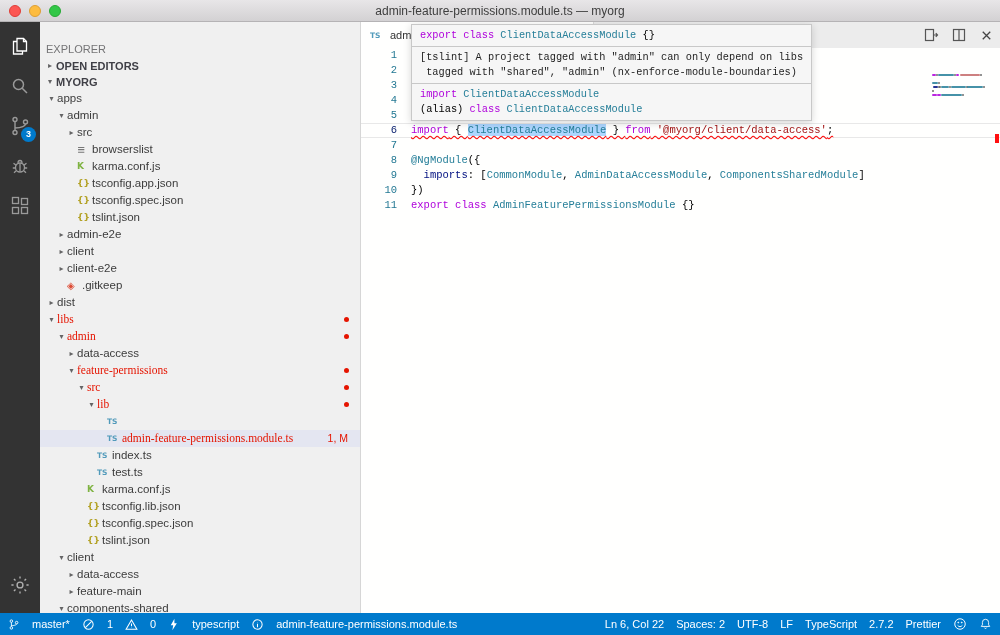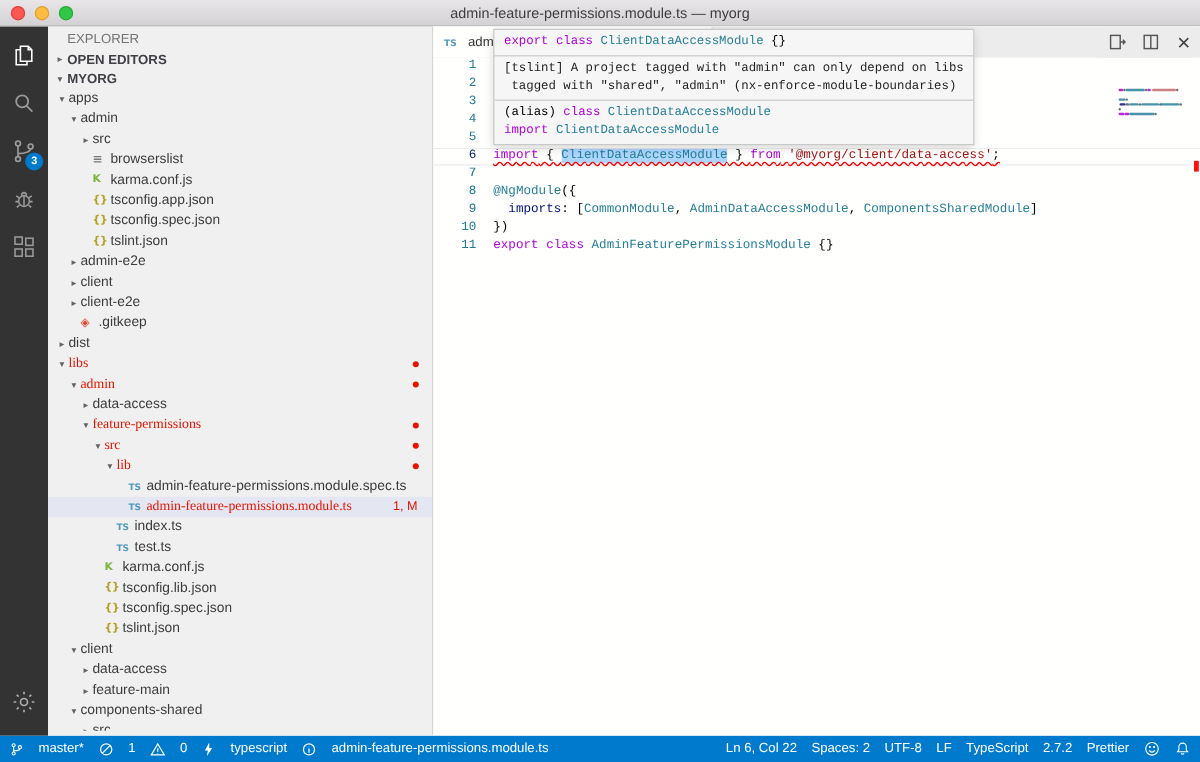--- a/index.html
+++ b/index.html
@@ -20,21 +20,21 @@
 
   
   .activitybar { width:40px; background:#333333; display:flex; flex-direction:column; align-items:center; padding-top:4px; flex:none; }
   .ab-item { width:40px; height:40px; display:flex; align-items:center; justify-content:center; position:relative; cursor:pointer; }
   .ab-badge { position:absolute; right:4px; bottom:4px; min-width:15px; height:15px; border-radius:50%; background:var(--accent);
     color:#fff; font-size:9px; line-height:15px; text-align:center; font-weight:bold; }
   .ab-settings { margin-top:auto; margin-bottom:8px; }
 
   
   .sidebar { width:320px; background:#f0f0f0; flex:none; overflow:hidden; font-size:11.5px; color:#3c3c3c; }
-  .sidebar-title { height:20px; line-height:22px; padding-left:16px; font-size:11px; color:#747476; }
+  .sidebar-title { height:20px; line-height:22px; padding-left:6px; font-size:11px; color:#747476;margin-top:16px; }
   .section-header { height:16px; line-height:16px; display:flex; align-items:center; font-size:11px; font-weight:bold; color:#3f3f46; padding-left:4px; }
   .section-header .arrow { width:12px; text-align:center; }
   .tree { height:535px; overflow:hidden; }
   .tree-row { height:17px; line-height:17px; display:flex; align-items:center; white-space:nowrap; position:relative; cursor:pointer; }
   .tree-row.selected { background:#e4e6f1; }
   .arrow { font-family:"DejaVu Sans", sans-serif; color:#646465; font-size:8px; width:11px; flex:none; text-align:center; }
   .ficon { font-family:"DejaVu Sans", sans-serif; width:15px; flex:none; font-size:9px; font-weight:bold; }
   .ficon-ts { color:#519aba; font-size:7.5px; }
   .ficon-json { color:#b3a125; }
   .ficon-karma { color:#7fb342; }
@@ -241,21 +241,20 @@
             <span class="fdot"></span>
           </div>
           <div class="tree-row error" style="padding-left: 46px;">
             <span class="arrow">▾</span>
             <span class="flabel">lib</span>
             <span class="fdot"></span>
           </div>
           <div class="tree-row" style="padding-left: 56px;">
             <span class="arrow"></span>
             <span class="ficon ficon-ts">TS</span>
-            <span class="flabel">admin-feature-permissions.module.spec.ts</span>
           </div>
           <div class="tree-row selected error" style="padding-left: 56px;">
             <span class="arrow"></span>
             <span class="ficon ficon-ts">TS</span>
             <span class="flabel">admin-feature-permissions.module.ts</span>
             <span class="fbadge">1, M</span>
           </div>
           <div class="tree-row" style="padding-left: 46px;">
             <span class="arrow"></span>
             <span class="ficon ficon-ts">TS</span>
@@ -411,22 +410,22 @@
 
       <div class="hover-widget">
         <div class="hover-line"><span class="tk-kw">export </span><span class="tk-kw">class </span><span class="tk-type">ClientDataAccessModule</span><span class="tk-p"> {}</span></div>
         <div class="hover-divider"></div>
         <div class="hover-msg">
             <div class="hover-line">[tslint] A project tagged with "admin" can only depend on libs</div>
             <div class="hover-line"> tagged with "shared", "admin" (nx-enforce-module-boundaries)</div>
           </div>
         <div class="hover-divider"></div>
         <div id="hover-alias">
+            <div class="hover-line"><span class="tk-kw">import </span><span class="tk-type">ClientDataAccessModule</span></div>
             <div class="hover-line"><span class="tk-p">(alias) </span><span class="tk-kw">class </span><span class="tk-type">ClientDataAccessModule</span></div>
-            <div class="hover-line"><span class="tk-kw">import </span><span class="tk-type">ClientDataAccessModule</span></div>
           </div>
       </div>
     </div>
   </div>
 
   <div class="statusbar">
     <div class="sb-group">
       <span class="sb-item">
         <svg width="12" height="13" viewBox="0 0 16 16" fill="none" stroke="#fff" stroke-width="1.2">
             <circle cx="4.5" cy="3.5" r="1.7"></circle>

